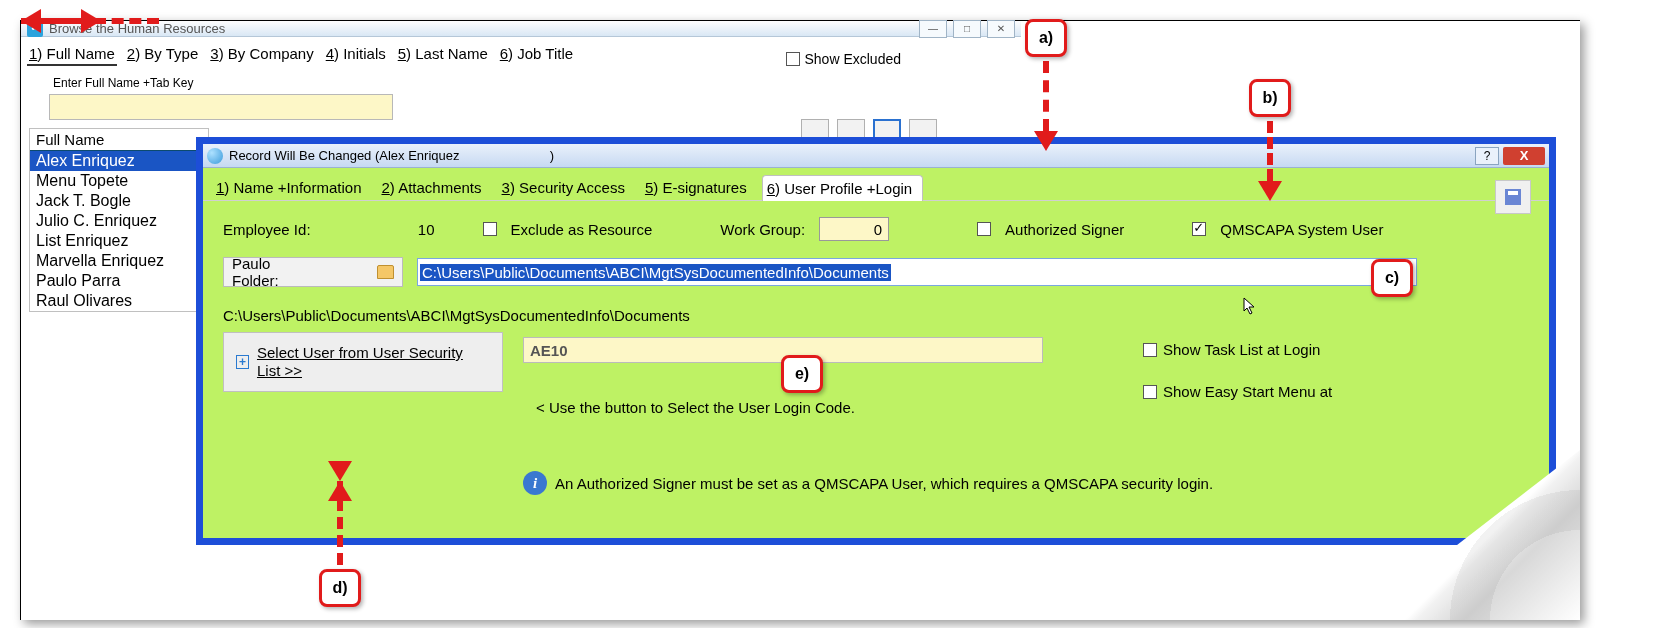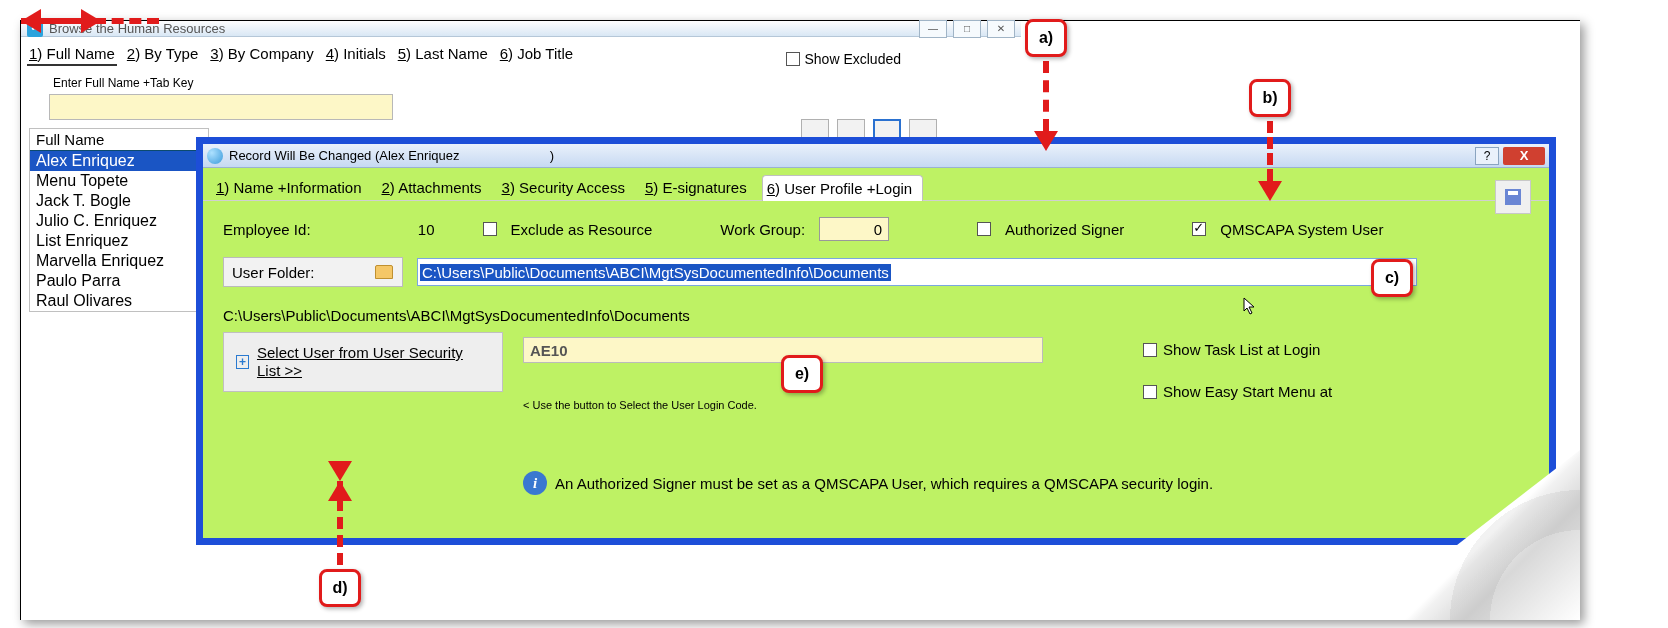--- a/index.html
+++ b/index.html
@@ -49,21 +49,21 @@
   .chk.on::after{ content:"✓"; position:absolute; left:0; top:-3px; font-size:13px;}
   .wg-box{ width:70px; height:24px; background:#fdf7c7; border:1px solid #999; display:flex; align-items:center; justify-content:flex-end; padding-right:6px;}
   .uf-btn{ width:180px; height:30px; background:#f2f2f2; border:1px solid #bbb; display:flex; align-items:center; padding:0 8px; gap:60px;}
   .folder-ico{ width:18px; height:14px; background:#f5c767; border:1px solid #c09030; border-radius:2px 2px 0 0;}
   .path-input{ flex:1; height:28px; border:1px solid #7aa7e0; background:#fff; display:flex; align-items:center; padding:0 2px;}
   .path-sel{ background:#1a55c4; color:#fff; padding:0 2px; font-size:15px;}
   .path-text{ font-size:15px; padding:4px 0 8px 0;}
   .sel-user-btn{ width:280px; height:60px; background:#eee; border:1px solid #c0c0c0; display:flex; align-items:center; padding:0 12px; gap:8px; font-size:15px;}
   .plus-ico{ width:14px; height:14px; border:1px solid #2a7ad0; color:#2a7ad0; display:flex; align-items:center; justify-content:center; font-size:12px; font-weight:bold;}
   .login-box{ width:520px; height:26px; background:#fdf7c7; border:1px solid #bbb; display:flex; align-items:center; padding:0 6px; font-weight:bold; color:#555; position:absolute; left:320px; top:136px;}
-  .hint2{ position:absolute; left:320px; top:198px; font-size:11px;}
+  .hint2{ position:absolute; left:333px; top:198px; font-size:15px;}
   .info-row{ position:absolute; left:320px; top:270px; display:flex; align-items:center; gap:8px; font-size:15px;}
   .info-ico{ width:24px; height:24px; border-radius:50%; background:#3a78d0; color:#fff; display:flex; align-items:center; justify-content:center; font-weight:bold; font-family:Georgia,serif; font-style:italic;}
   .rcol-chk{ position:absolute; display:flex; align-items:center; gap:6px; font-size:15px;}
   .save-btn{ position:absolute; right:18px; top:36px; width:36px; height:34px; border:1px solid #c8c8c8; background:#f0f0f0; display:flex; align-items:center; justify-content:center;}
   .floppy{ width:16px; height:16px; background:#6a86d4; position:relative;}
   .floppy::after{content:""; position:absolute; left:3px; top:2px; width:10px; height:4px; background:#fff;}
   .cursor{ position:absolute; width:14px; height:18px; }
   .cursor svg{ width:14px; height:18px; }
 
   
@@ -170,21 +170,21 @@
         <span style="width:60px"></span>
         <span class="chk"></span>
         <span>Authorized Signer</span>
         <span style="width:40px"></span>
         <span class="chk on"></span>
         <span>QMSCAPA System User</span>
       </div>
 
       <div class="row">
         <div class="uf-btn">
-          <span>User Folder:</span>
+          <span>Paulo Folder:</span>
           <span class="folder-ico"></span>
         </div>
         <div class="path-input" style="max-width:1000px;">
           <span class="path-sel">C:\Users\Public\Documents\ABCI\MgtSysDocumentedInfo\Documents</span>
         </div>
       </div>
 
       <div class="path-text">C:\Users\Public\Documents\ABCI\MgtSysDocumentedInfo\Documents</div>
 
       <div class="row" style="align-items:flex-start;">

